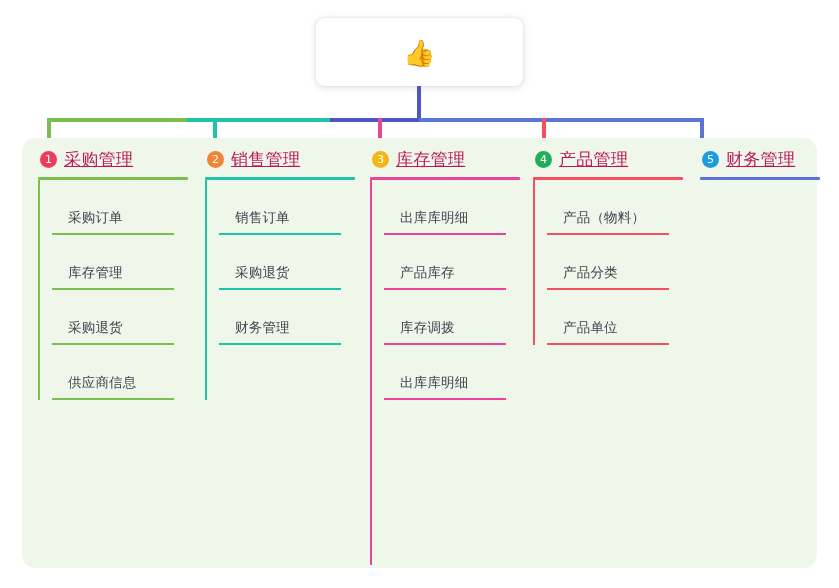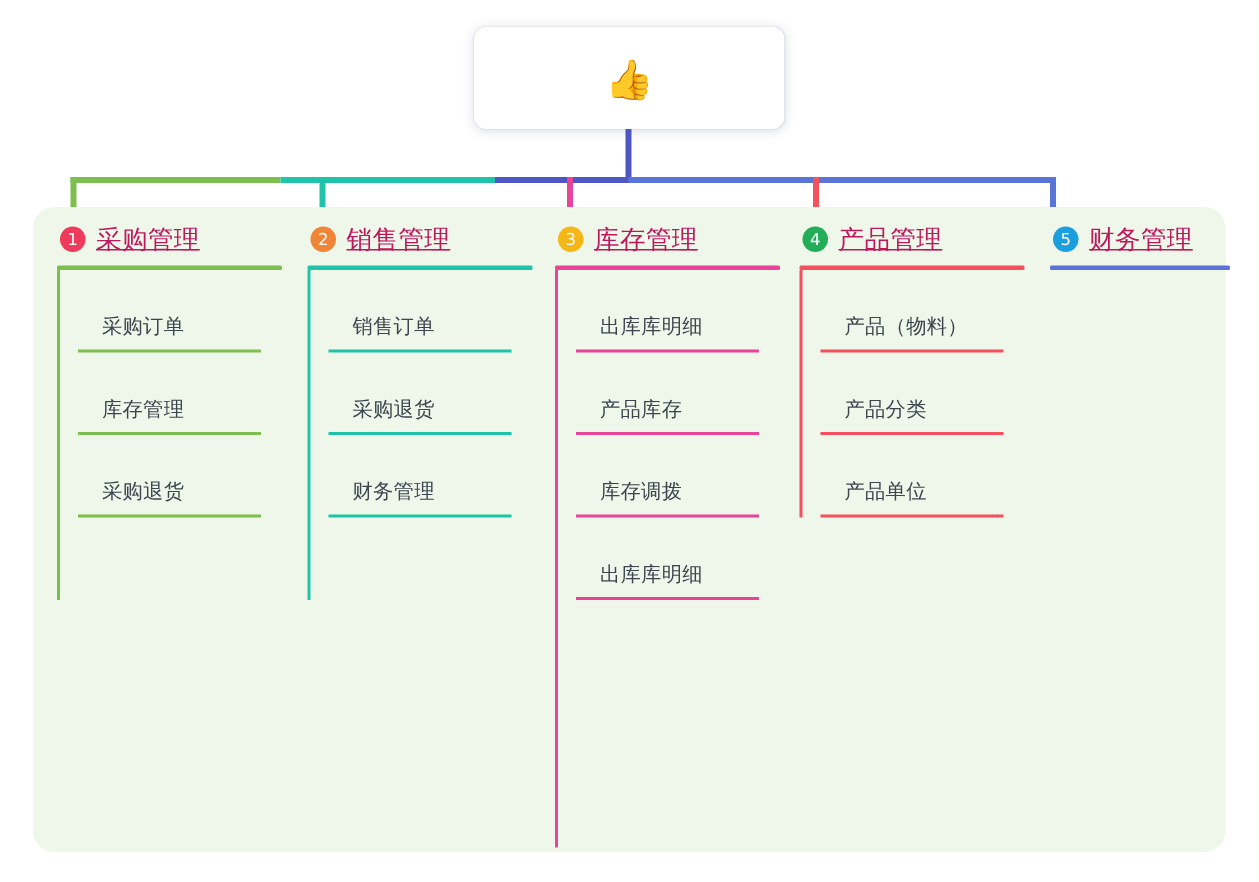--- a/index.html
+++ b/index.html
@@ -182,20 +182,24 @@
           <div class="leaf-rule" style="background: rgb(124, 191, 79); width: 122px;"></div>
         </div>
         <div class="leaf">
           <span class="leaf-label">库存管理</span>
           <div class="leaf-rule" style="background: rgb(124, 191, 79); width: 122px;"></div>
         </div>
         <div class="leaf">
           <span class="leaf-label">采购退货</span>
           <div class="leaf-rule" style="background: rgb(124, 191, 79); width: 122px;"></div>
         </div>
+        <div class="leaf">
+          <span class="leaf-label">供应商信息</span>
+          <div class="leaf-rule" style="background: rgb(124, 191, 79); width: 122px;"></div>
+        </div>
       </div>
     </div>
     <div class="column" style="left: 205px; width: 150px;">
       <div class="col-head">
         <span class="badge" style="background: rgb(240, 132, 55);">2</span>
         <span class="col-title">销售管理</span>
       </div>
       <div class="head-rule" style="background: rgb(31, 195, 168); width: 150px;"></div>
       <div class="items">
         <div class="spine" style="background: rgb(31, 195, 168); height: 220px;"></div>

